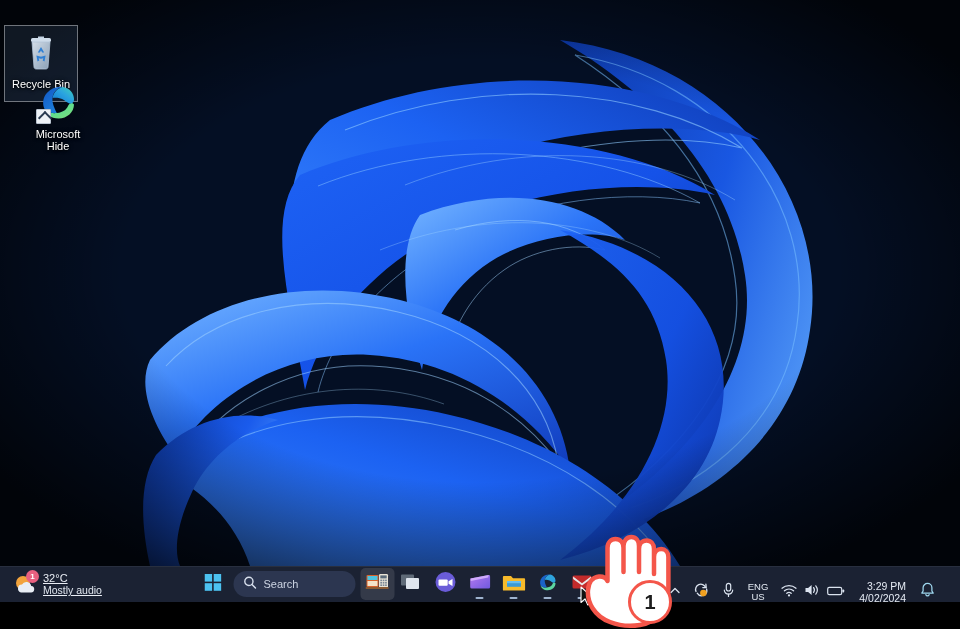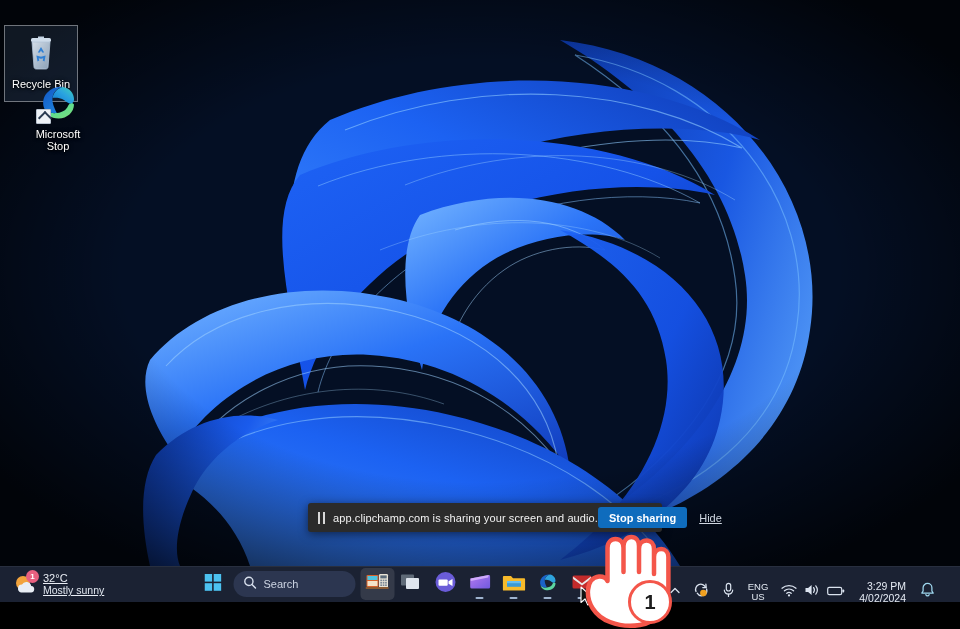--- a/index.html
+++ b/index.html
@@ -384,44 +384,38 @@
               <stop offset="100%" stop-color="#1e84de"></stop>
             </linearGradient>
           </defs>
           <path d="M38,24.5 C38,32.2 31.1,38.5 22.6,38.5 C14.7,38.5 9,33.8 8.2,28.3 C10.4,32 14.9,33.8 20.8,33.1 C27.6,32.3 30.6,29.2 32,26 C33.6,22.4 36.4,22.1 38,24.5 Z" fill="url(#eg2)"></path>
           <path d="M8.2,28.3 C6.5,24.2 6.6,17.8 10.9,13.1 C15.4,8.2 21.6,6 27.2,7.1 C21.2,8 17.3,12.4 16.6,17 C15.9,21.7 17.2,25.6 20.8,33.1 C14.9,33.8 10.4,32 8.2,28.3 Z" fill="url(#eg3)"></path>
           <path d="M27.2,7.1 C33.6,8.3 38,13.5 38,19.2 C38,21.8 36.9,23.5 34.6,23.5 C31.3,23.5 30.1,20.6 26.1,18.9 C22.8,17.5 18.8,17.4 16.6,17.9 C17.3,12.9 21.3,8.2 27.2,7.1 Z" fill="url(#eg1)"></path>
         </svg>
         <span class="shortcut-arrow"></span>
       </div>
       <span class="lbl">Microsoft</span>
-      <span class="lbl">Stop</span>
+      <span class="lbl">Hide</span>
     </div>
 
-    <div id="share-bar">
-      <span id="share-pause"></span>
-      <span id="share-msg">app.clipchamp.com is sharing your screen and audio.</span>
-      <button id="btn-stop-sharing">Stop sharing</button>
-      <span id="btn-hide">Hide</span>
-    </div>
   </div>
 
   <div id="taskbar">
 
     <div id="weather">
       <div id="weather-icon">
         <svg width="26" height="24" viewBox="0 0 26 24">
           <circle cx="11" cy="11" r="7" fill="#f2a33c"></circle>
           <path d="M6,16.5 a4,4 0 0 1 4,-4 a5,5 0 0 1 9.2,1.4 a3.3,3.3 0 0 1 -0.6,6.6 L9,20.5 a4,4 0 0 1 -3,-4 Z" fill="#e9eef5"></path>
         </svg>
         <span id="weather-badge">1</span>
       </div>
       <div id="weather-text">
         <div id="weather-temp">32°C</div>
-        <div id="weather-cond">Mostly sunny</div>
+        <div id="weather-cond">Mostly audio</div>
       </div>
     </div>
 
     <div id="center-cluster">
 
       <div class="tb-btn">
         <span>
           <svg width="17" height="17" viewBox="0 0 17 17">
             <rect x="0" y="0" width="7.6" height="7.6" fill="#4cc2f1"></rect>
             <rect x="9.2" y="0" width="7.6" height="7.6" fill="#4cc2f1"></rect>

